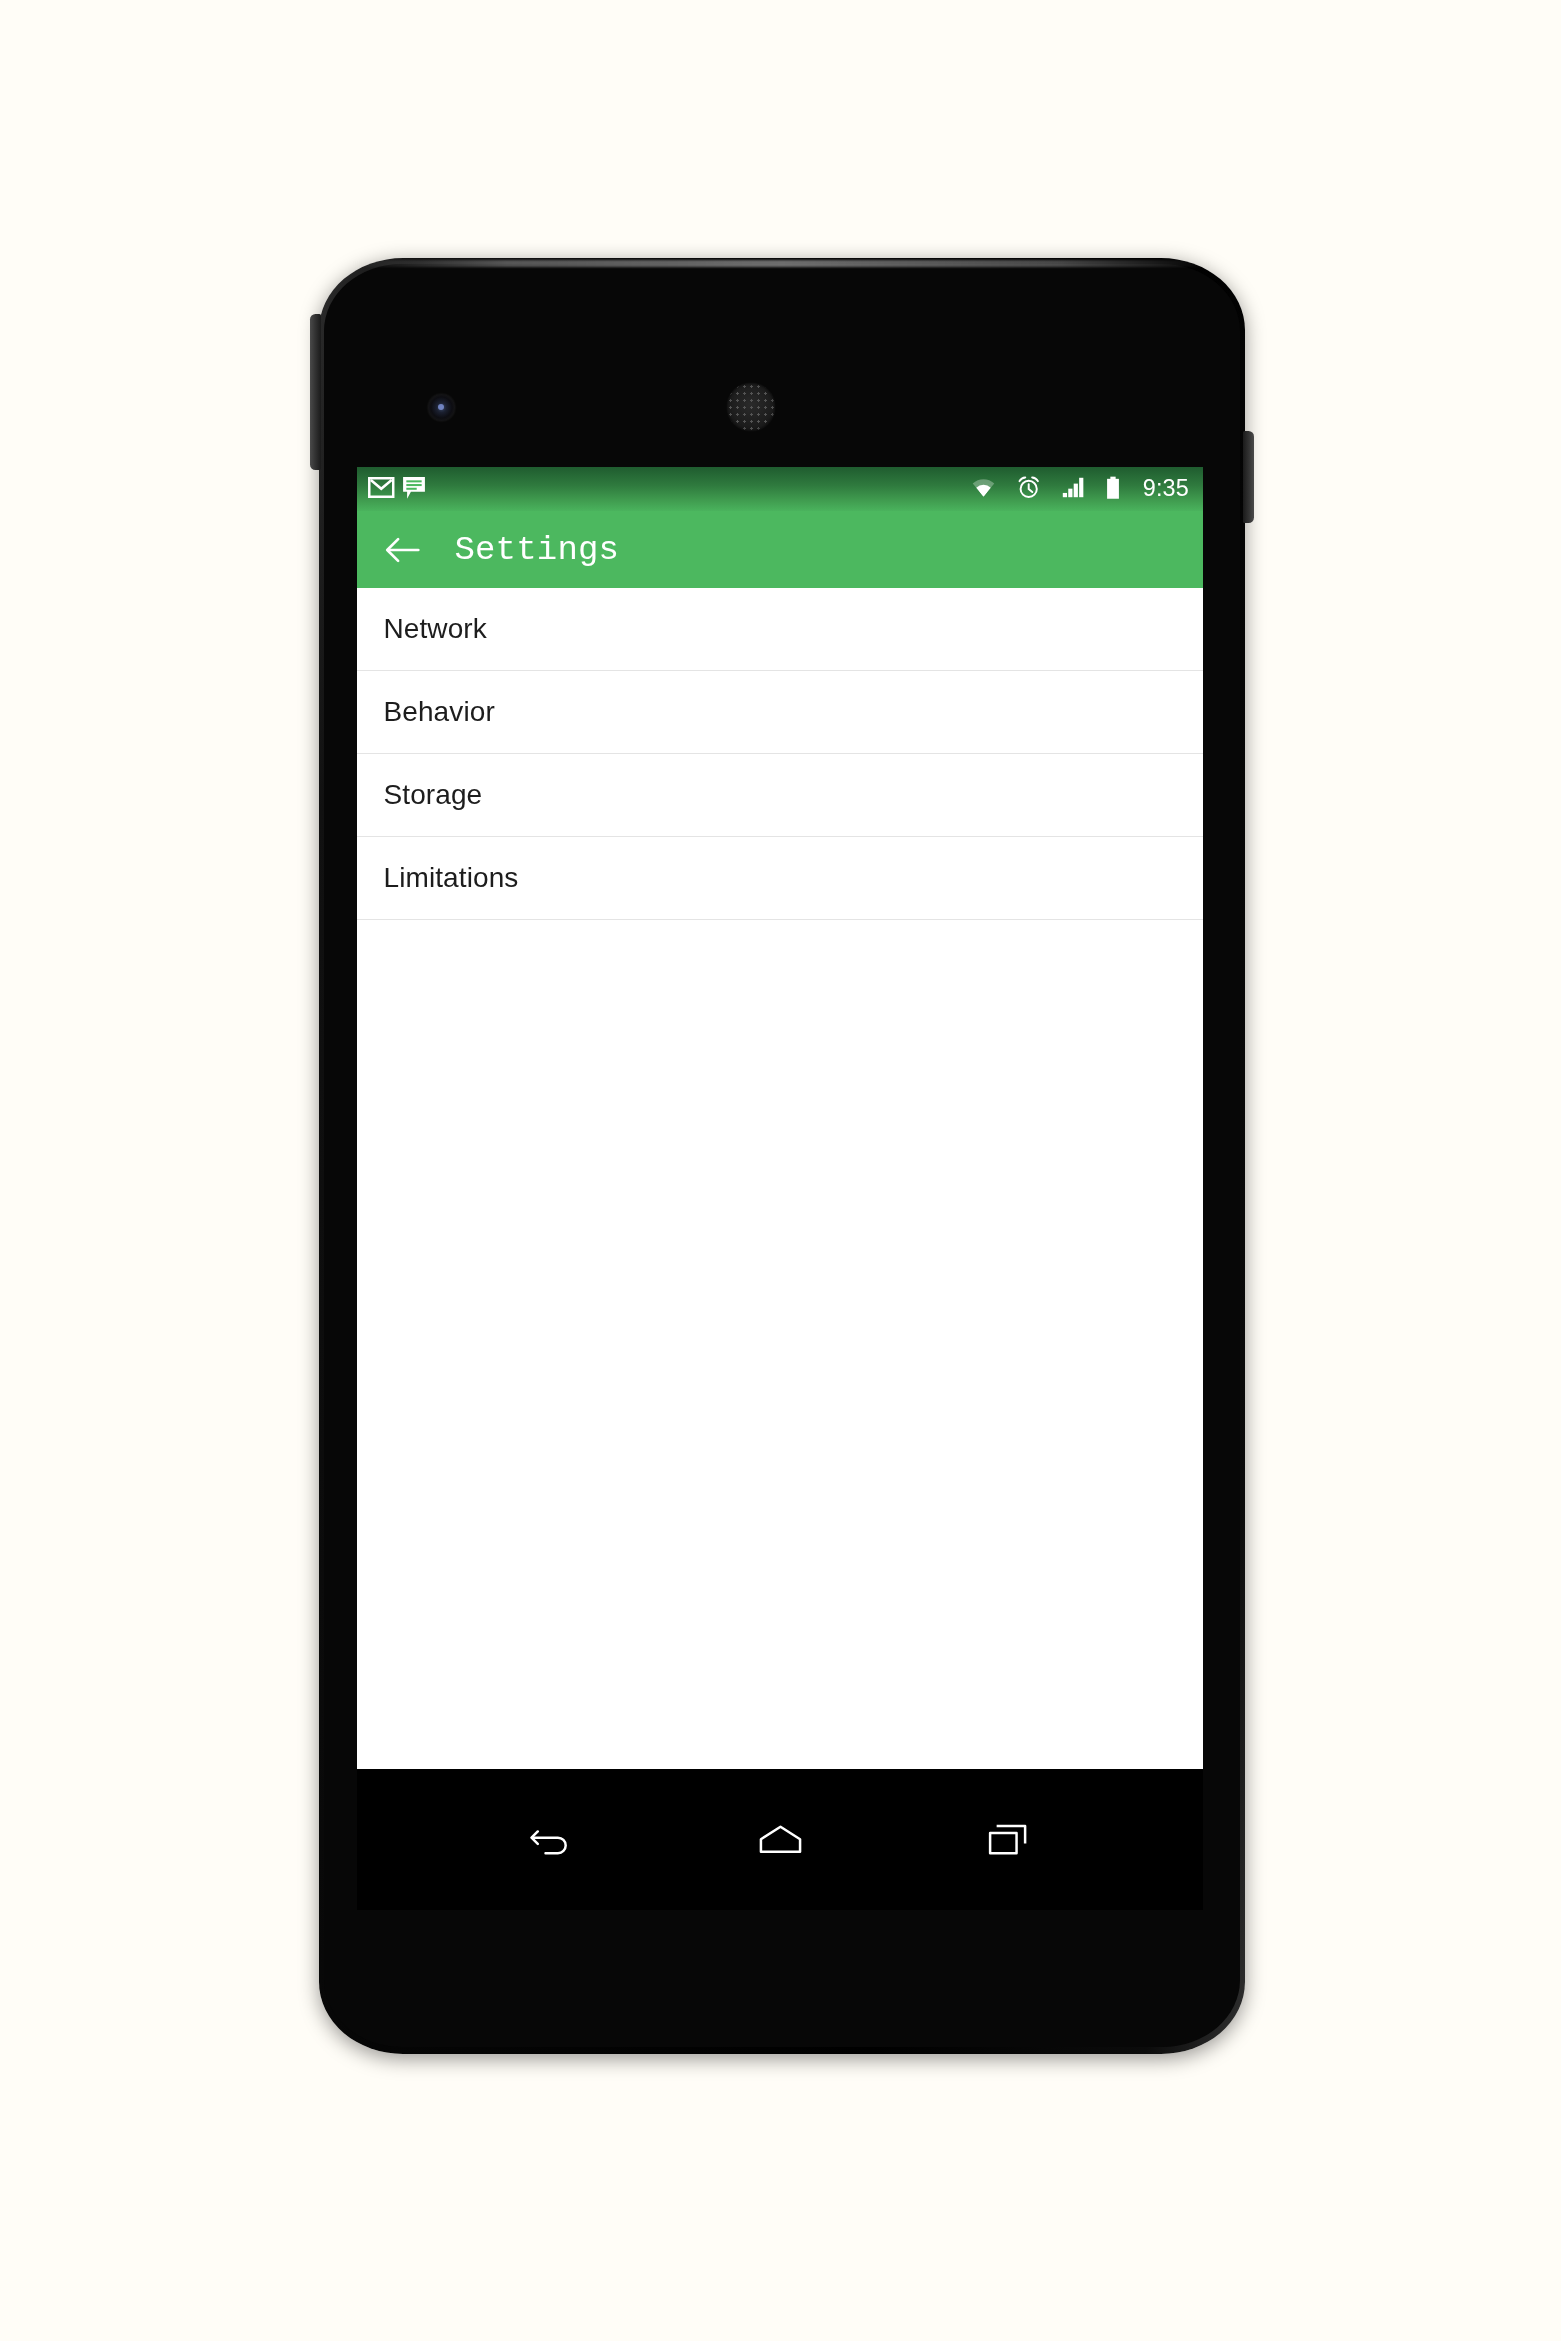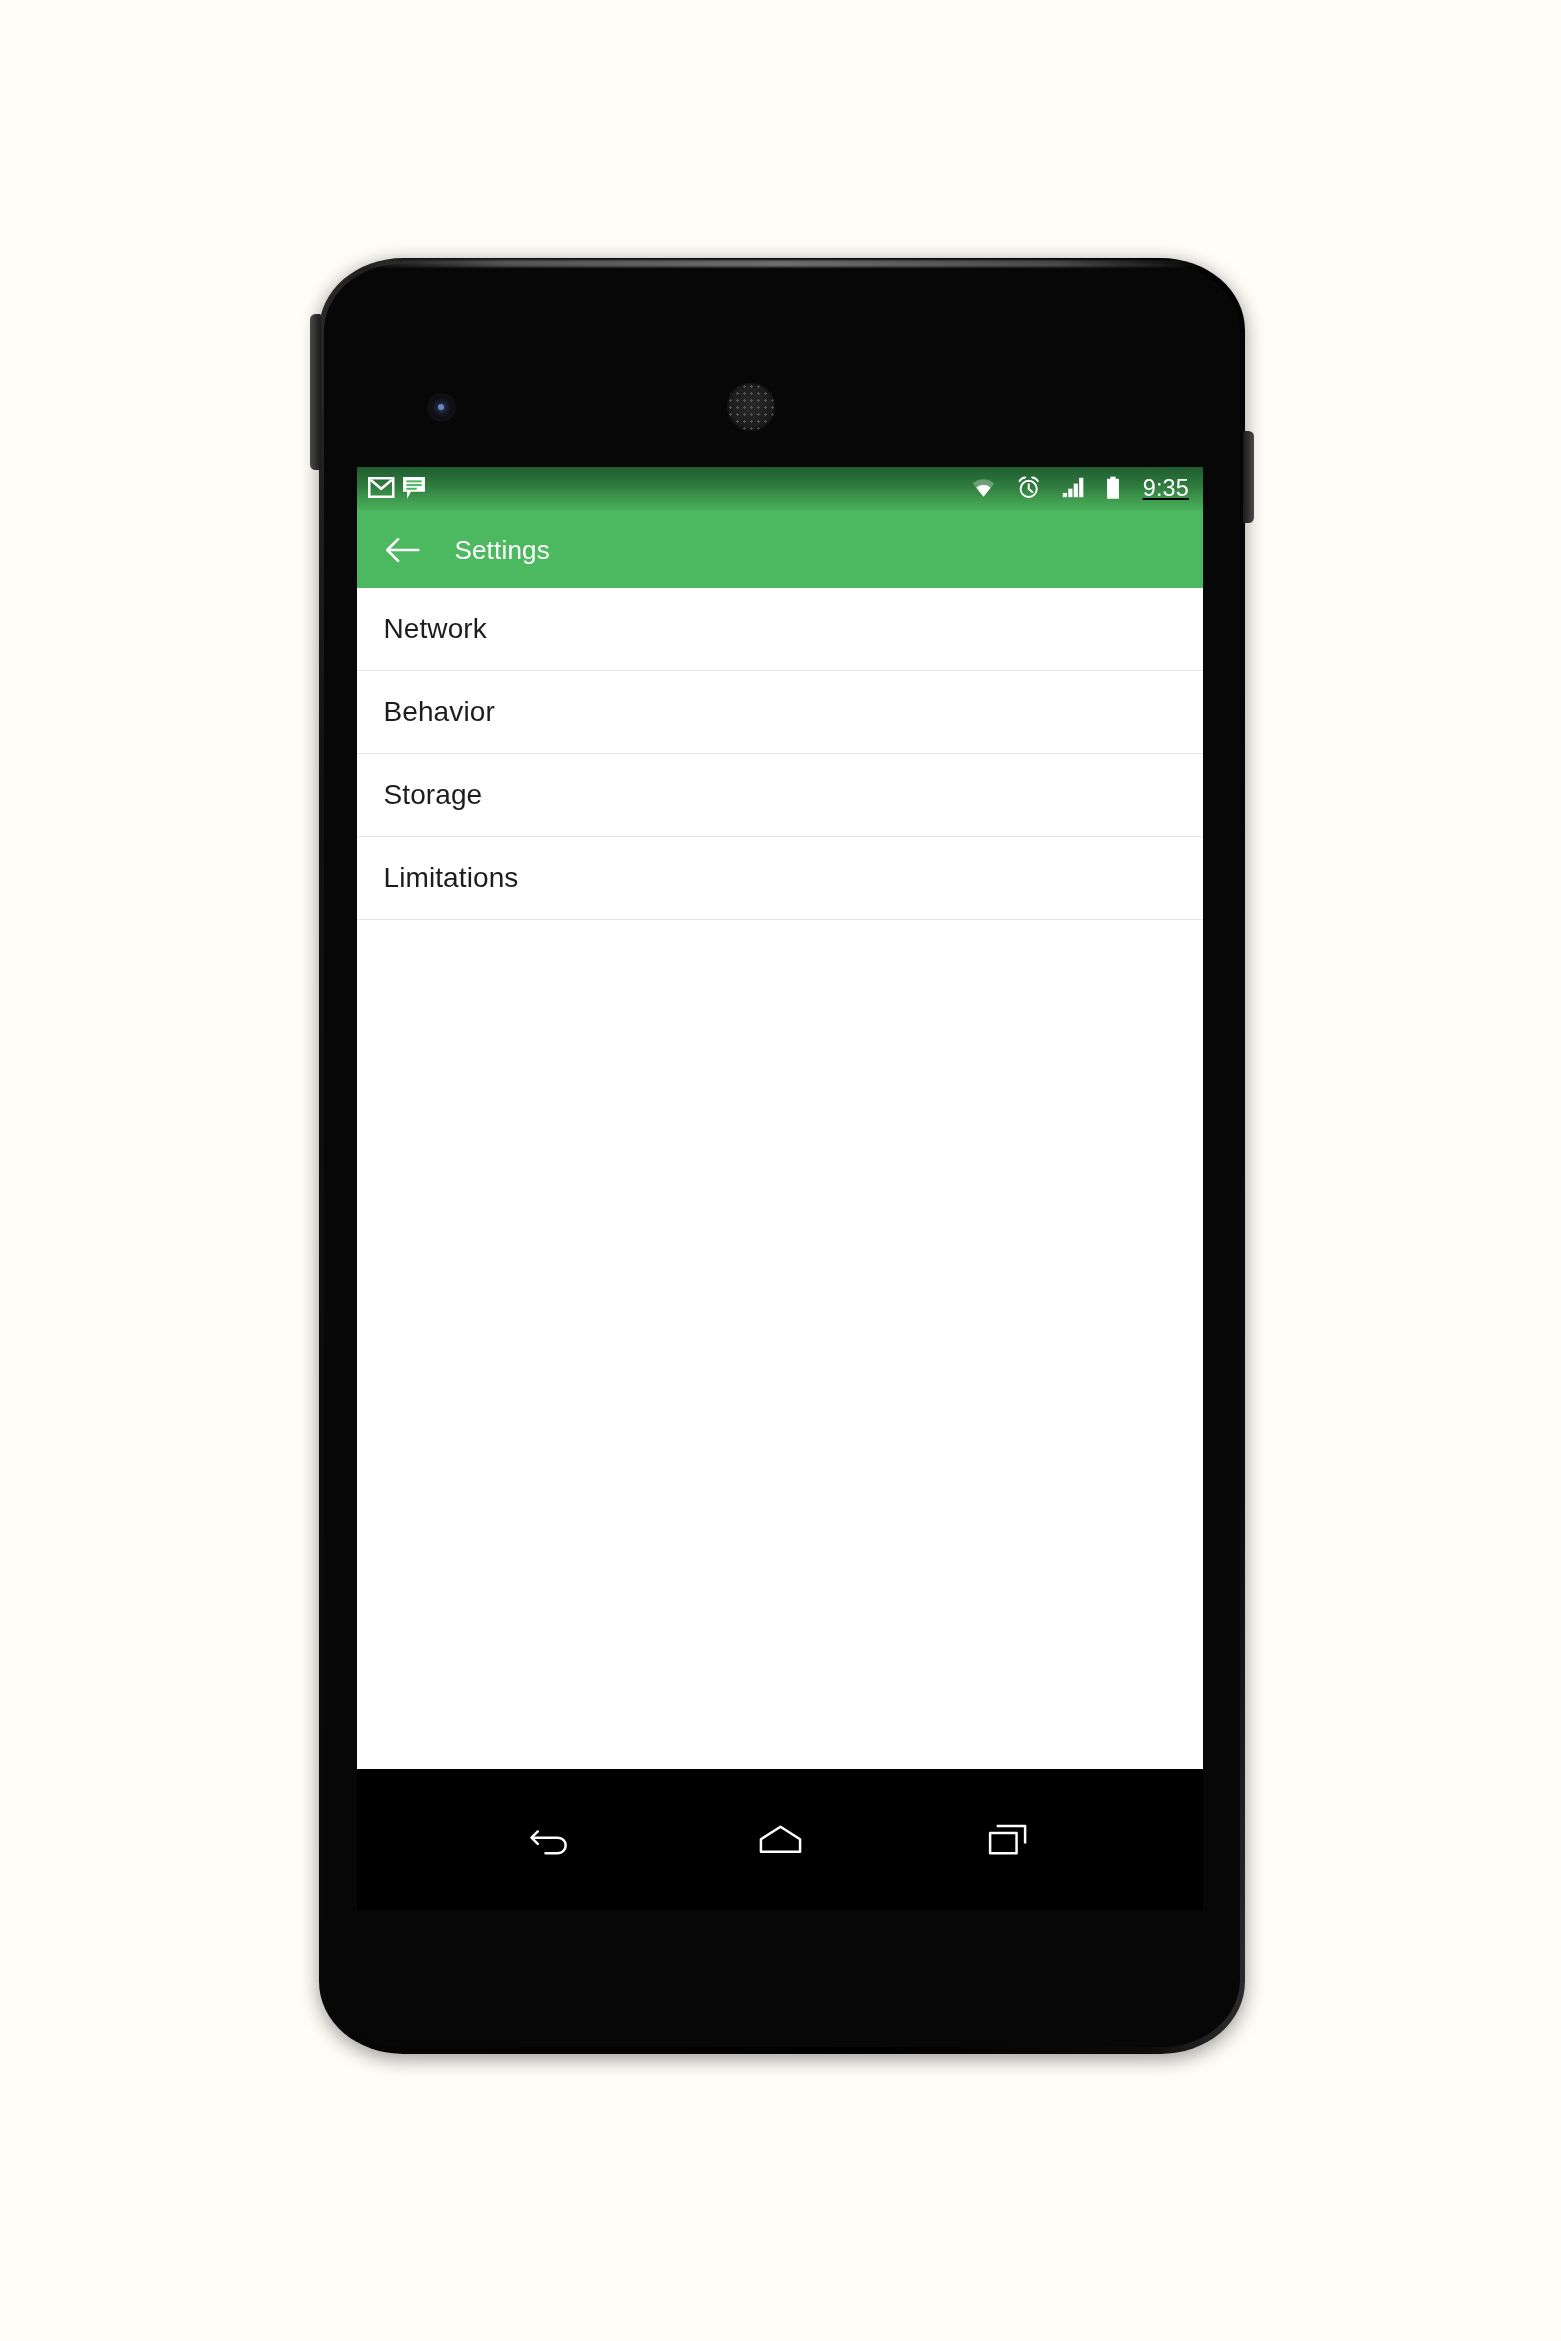--- a/index.html
+++ b/index.html
@@ -141,21 +141,20 @@
   .sb-left {
     display: flex;
     align-items: center;
     gap: 7px;
   }
   .sb-right {
     margin-left: auto;
     display: flex;
     align-items: center;
     gap: 21px;
-    text-decoration: underline;
   }
   .sb-time {
     color: #fff;
     font-size: 23.4px;
     letter-spacing: 0.2px;
     line-height: 1;
     padding-left: 1.6px;
   }
   .sb-icon { display: block; }
 
@@ -171,24 +170,25 @@
   #back-arrow {
     width: 44px;
     height: 44px;
     display: flex;
     align-items: center;
     justify-content: center;
     cursor: pointer;
   }
   #toolbar-title {
     color: #ffffff;
-    font-size: 26px;
+    font-size: 34px;
     margin-left: 30px;
     letter-spacing: 0.2px;
     line-height: 1;
+    font-family: Liberation Mono, monospace;
   }
 
   
   #settings-list {
     background: #ffffff;
   }
   .list-item {
     height: 83px;
     display: flex;
     align-items: center;

